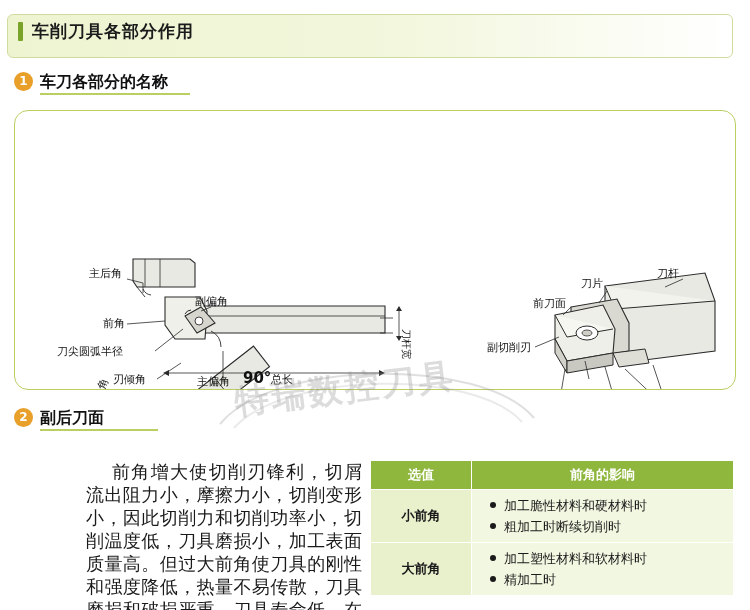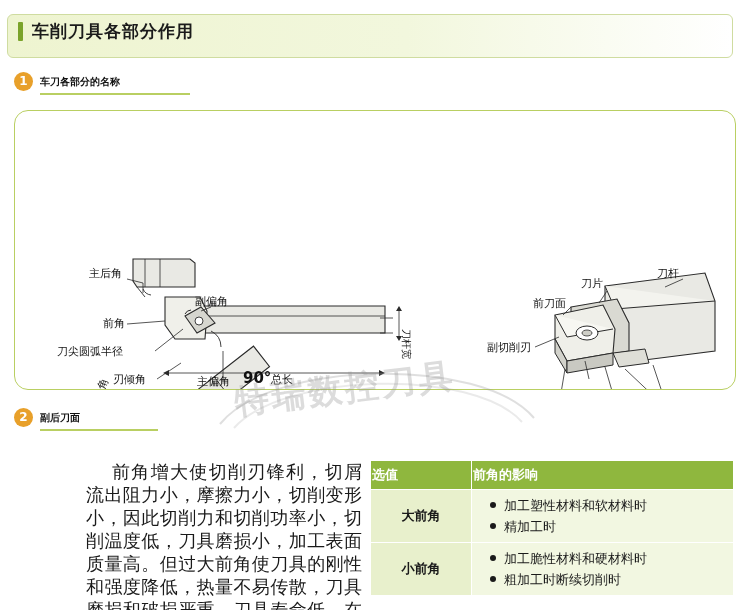--- a/index.html
+++ b/index.html
@@ -65,21 +65,21 @@
     font-size: 12px;
     font-weight: bold;
     text-align: center;
     line-height: 19px;
     box-sizing: border-box;
   }
   .sec-text {
     position: absolute;
     left: 26px;
     top: 0px;
-    font-size: 10px;
+    font-size: 16px;
     font-weight: bold;
     color: #111;
     line-height: 19px;
     white-space: nowrap;
   }
   .sec-underline {
     position: absolute;
     left: 26px;
     top: 21px;
     height: 2px;
@@ -149,21 +149,21 @@
     width: 364px;
     border-collapse: collapse;
     font-size: 13px;
   }
   .tbl th {
     background: #8fb73e;
     color: #ffffff;
     font-weight: bold;
     border: 1px solid #ffffff;
     height: 26px;
-    text-align: left;
+    text-align: center;
     font-size: 13px;
   }
   .tbl th.c1 { width: 98px; }
   .tbl td.c1 {
     width: 98px;
     background: #e8f0cc;
     text-align: center;
     font-weight: bold;
     border: 1px solid #ffffff;
     color: #1a1a1a;
@@ -339,35 +339,35 @@
 
 <table class="tbl">
   <thead>
     <tr>
       <th class="c1">选值</th>
       <th>前角的影响</th>
     </tr>
   </thead>
   <tbody>
     <tr>
+      <td class="c1">小前角</td>
+      <td class="c2">
+        <div class="bullet-line">
+          <span class="dot"></span><span>加工脆性材料和硬材料时</span>
+        </div>
+        <div class="bullet-line">
+          <span class="dot"></span><span>粗加工时断续切削时</span>
+        </div>
+      </td>
+    </tr>
+    <tr>
       <td class="c1">大前角</td>
       <td class="c2">
         <div class="bullet-line">
           <span class="dot"></span><span>加工塑性材料和软材料时</span>
         </div>
         <div class="bullet-line">
           <span class="dot"></span><span>精加工时</span>
         </div>
       </td>
     </tr>
-    <tr>
-      <td class="c1">小前角</td>
-      <td class="c2">
-        <div class="bullet-line">
-          <span class="dot"></span><span>加工脆性材料和硬材料时</span>
-        </div>
-        <div class="bullet-line">
-          <span class="dot"></span><span>粗加工时断续切削时</span>
-        </div>
-      </td>
-    </tr>
   </tbody>
 </table>
 
 </body></html>

